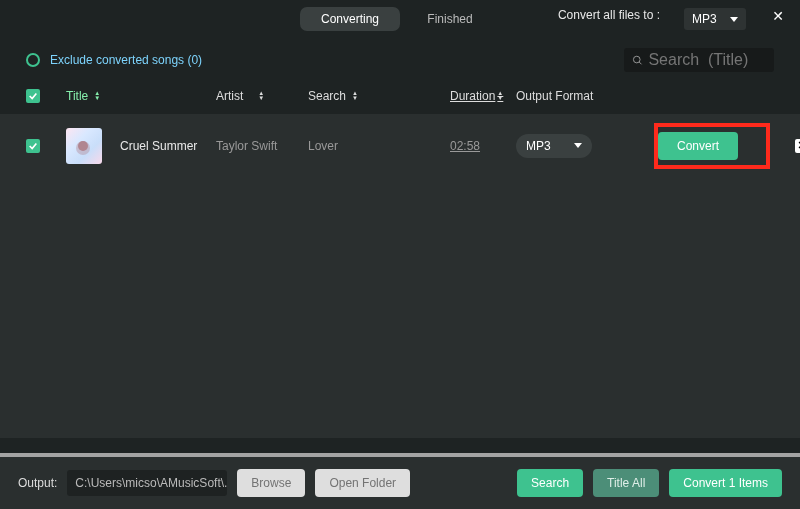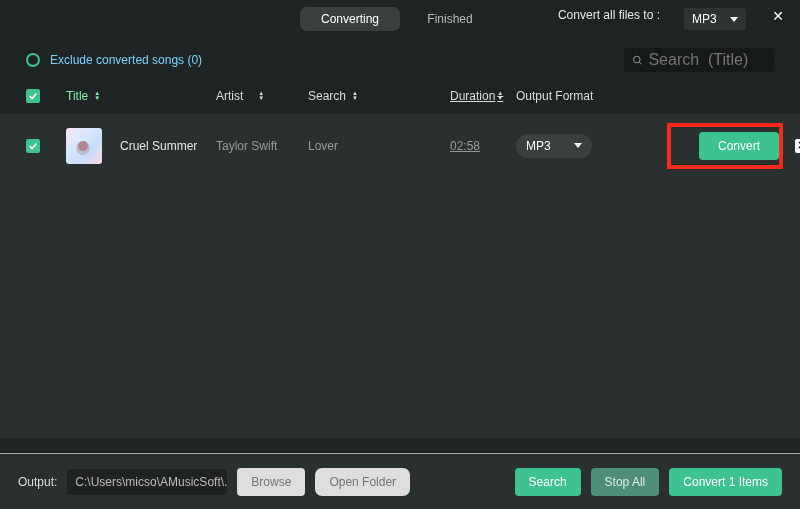--- a/index.html
+++ b/index.html
@@ -39,31 +39,31 @@
   
   .content { background: #2a2f2f; height: 324px; margin: 0; padding-top: 0.5px; }
   .row { height: 62px; display: flex; align-items: center; padding: 0 26px; position: relative; }
   .thumb { width: 36px; height: 36px; border-radius: 3px; background: linear-gradient(135deg, #fde6f2 0%, #d9e8ff 35%, #c9defa 65%, #f8d9ea 100%); margin-right: 12px; position: relative; }
   .thumb::after { content:""; position:absolute; left:12px; top:13px; width:10px; height:10px; background:#b08590; border-radius:50%; box-shadow: 0 2px 0 2px rgba(176,133,144,0.4); }
   .row.song .title-cell { display: flex; align-items: center; color: #e8e8e8; text-align: center; }
   .row.song .artist-cell, .row.song .album-cell, .row.song .duration-cell { color: #999; }
   .fmt-pill { width: 76px; height: 24px; background: #3a4040; border-radius: 12px; display: flex; align-items: center; justify-content: space-between; padding: 0 10px; color: #fff; font-size: 12px; }
   .caret-down { width: 0; height: 0; border-left: 4px solid transparent; border-right: 4px solid transparent; border-top: 5px solid #fff; }
   
-  .convert-wrap { position: absolute; right: 17px; top: 8px; width: 116px; height: 46px; border: 4px solid #ff2a1c; display: flex; align-items: center; justify-content: flex-end; }
+  .convert-wrap { position: absolute; right: 30px; top: 8px; width: 116px; height: 46px; border: 4px solid #ff2a1c; display: flex; align-items: center; justify-content: flex-start; }
   .convert-btn { width: 80px; height: 28px; background: #3ec28f; border: none; border-radius: 4px; color: #fff; font-size: 12px; cursor: pointer; }
   .row-x { position: absolute; right: -9px; top: 24px; width: 14px; height: 14px; background: #fff; color: #000; display: flex; align-items: center; justify-content: center; font-weight: bold; font-size: 11px; cursor: pointer; border-radius: 2px; }
   
   
-  .footer { position: absolute; bottom: 0; left: 0; right: 0; height: 56px; background: #2a2f2f; display: flex; align-items: center; padding: 0 18px; border-top: 1px solid #a3a3a3; }
+  .footer { position: absolute; bottom: 0; left: 0; right: 0; height: 56px; background: #2a2f2f; display: flex; align-items: center; padding: 0 18px; border-top: 4px solid #a3a3a3; }
   .out-label { color: #ddd; margin-right: 10px; }
   .out-path { width: 160px; height: 26px; background: #1e2222; border-radius: 3px; color: #bbb; display: flex; align-items: center; padding: 0 8px; white-space: nowrap; overflow: hidden; text-overflow: ellipsis; margin-right: 10px; }
   .btn { height: 28px; border: none; border-radius: 4px; cursor: pointer; font-size: 12px; padding: 0 14px; }
   .btn.light { background: #dedede; color: #737373; }
-  .btn.light + .btn.light { margin-left: 10px; border-radius: 7px; }
+  .btn.light + .btn.light { margin-left: 10px; }
   .footer-right { margin-left: auto; display: flex; gap: 10px; }
   .btn.green { background: #3ec28f; color: #fff; }
   .btn.dim { background: #4c8e78; color: #dfeee8; }
 </style>
 </head>
 <body>
 
 <div class="topbar">
   <div class="tab-group">
     <div class="tab active">Converting</div>
@@ -149,16 +149,16 @@
   </div>
 </div>
 
 <div class="footer">
   <span class="out-label">Output:</span>
   <div class="out-path">C:\Users\micso\AMusicSoft\...</div>
   <button class="btn light">Browse</button>
   <button class="btn light">Open Folder</button>
   <div class="footer-right">
     <button class="btn green">Search</button>
-    <button class="btn dim">Stop All</button>
+    <button class="btn dim">Title All</button>
     <button class="btn green">Convert 1 Items</button>
   </div>
 </div>
 
 </body></html>

